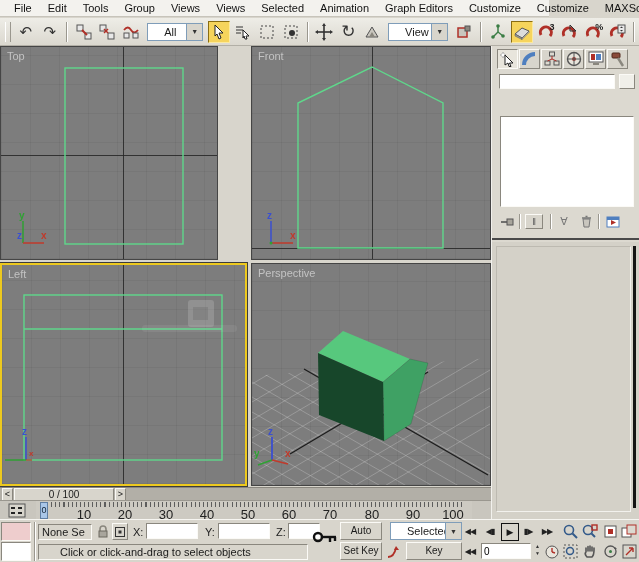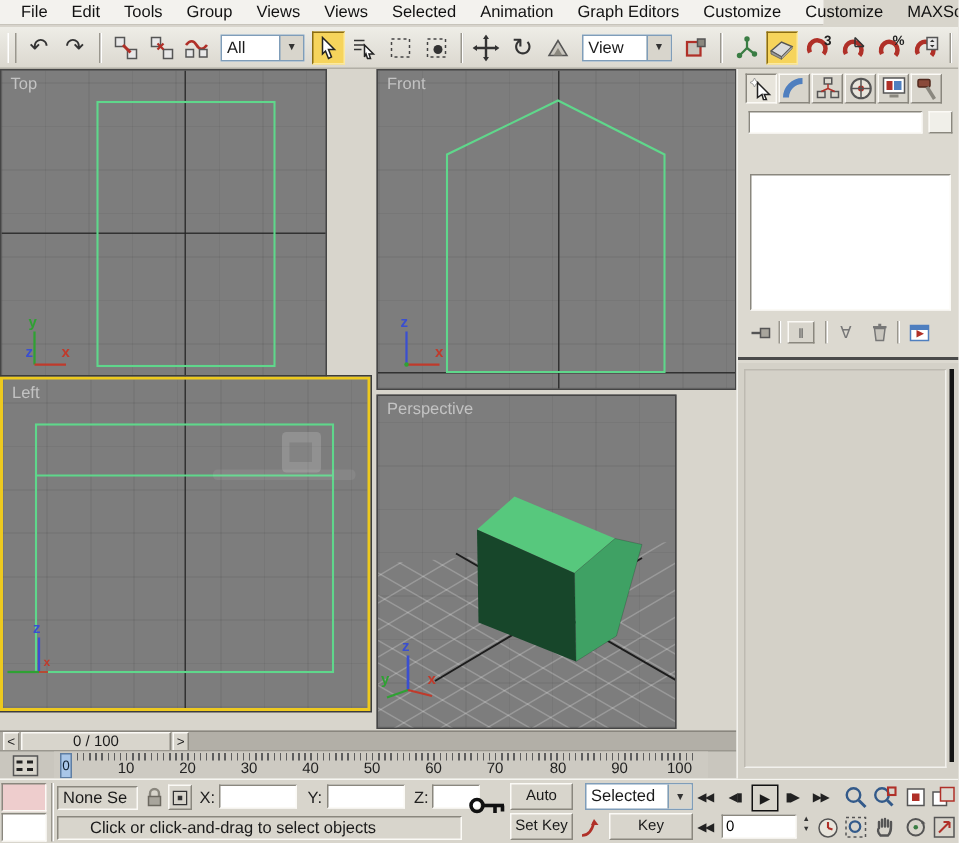--- a/index.html
+++ b/index.html
@@ -13,21 +13,21 @@
 
   
   .toolbar{left:0;top:18px;width:639px;height:28px;background:linear-gradient(#eeede7,#dbd8cf);border-bottom:1px solid #b2afa6;display:flex;align-items:center;box-sizing:border-box;padding-left:2px;}
   .tb-handle{width:4px;height:20px;border-left:1px solid #fff;border-right:1px solid #9a978e;margin:0 3px;}
   .tbi{width:22px;height:22px;display:flex;align-items:center;justify-content:center;margin:0 1px;border:1px solid transparent;box-sizing:border-box;position:relative;}
   .tbi svg{display:block;}
   .tbi.active{background:var(--button-active-yellow,#f6d45c);border-color:#8a6d13 #fbe9a0 #fbe9a0 #8a6d13;}
   .tb-sep{width:1px;height:20px;background:#9a978e;border-right:1px solid #fff;margin:0 4px;}
   .glyph{font-size:15px;line-height:1;color:#333;}
   .combo{height:18px;background:#fff;border:1px solid #7f9db9;display:flex;align-items:center;box-sizing:border-box;margin:0 4px;}
-  .combo .cval{flex:1;padding:0 3px;overflow:hidden;white-space:nowrap;}
+  .combo .cval{flex:1;padding:0 16px;overflow:hidden;white-space:nowrap;}
   .combo .carr{width:15px;height:100%;background:#d8d5cc;border-left:1px solid #7f9db9;display:flex;align-items:center;justify-content:center;font-size:7px;color:#333;}
 
   
   .vp{background:
       repeating-linear-gradient(90deg, rgba(0,0,0,.05) 0 1px, transparent 1px 29px),
       repeating-linear-gradient(0deg, rgba(0,0,0,.05) 0 1px, transparent 1px 29px),
       var(--viewport-bg,#7d7d7d);
       border:1px solid #454545;box-sizing:border-box;overflow:hidden;}
   .vp-label{position:absolute;left:6px;top:3px;color:#c3c3c3;font-size:11px;}
   .ax{position:absolute;background:#252525;opacity:.85;}
@@ -36,21 +36,21 @@
   .tx{color:#c03a2b;} .ty{color:#2fa133;} .tz{color:#3a4fd0;}
   .ghost{position:absolute;background:rgba(255,255,255,.16);border-radius:3px;}
   .ghost-in{position:absolute;left:5px;top:7px;width:15px;height:13px;background:rgba(90,90,90,.25);}
 
   
   .timeslider{left:0;top:487px;width:491px;height:13px;background:#b2afa7;border-top:1px solid #89867e;box-sizing:border-box;}
   .ts-btn{position:absolute;top:0;height:13px;background:#d8d5cc;border:1px solid;border-color:#fbfaf6 #8a877e #8a877e #fbfaf6;box-sizing:border-box;text-align:center;font-size:9px;line-height:11px;}
   .trackbar{left:0;top:500px;width:491px;height:19px;background:#c9c6be;border-top:1px solid #9a978f;box-sizing:border-box;}
   .ruler{position:absolute;left:36px;top:0;width:436px;height:19px;background:#cdcac2;}
   .ticks{position:absolute;left:7px;top:1px;width:420px;height:5px;background:repeating-linear-gradient(90deg,#5d5d5d 0 1px,transparent 1px 4.1px);}
-  .rlabel{position:absolute;top:6px;width:20px;text-align:center;font-size:10px;color:#222;}
+  .rlabel{position:absolute;top:6px;width:20px;text-align:center;font-size:13px;color:#222;}
   .marker{position:absolute;left:40px;top:1px;width:8px;height:17px;background:var(--marker-blue,#a9c6e8);border:1px solid #5f7ea3;box-sizing:border-box;font-size:9px;text-align:center;line-height:15px;color:#123;}
 
   
   .statusbar{left:0;top:519px;width:639px;height:43px;background:var(--chrome,#d8d5cc);border-top:1px solid #f6f5f1;box-sizing:border-box;}
   .sunken{border:1px solid;border-color:#8a877e #fbfaf6 #fbfaf6 #8a877e;background:#fff;box-sizing:border-box;}
   .raised{border:1px solid;border-color:#fbfaf6 #8a877e #8a877e #fbfaf6;background:#d8d5cc;box-sizing:border-box;}
   .sb-btn{position:absolute;height:18px;text-align:center;font-size:10px;line-height:16px;cursor:default;}
   .sb-ico{position:absolute;width:16px;height:16px;display:flex;align-items:center;justify-content:center;}
   .coordlabel{position:absolute;top:6px;font-size:11px;color:#222;}
   .coordinput{position:absolute;top:3px;height:16px;border:1px solid;border-color:#8a877e #fbfaf6 #fbfaf6 #8a877e;background:#fff;box-sizing:border-box;font-size:10px;padding:0 2px;width:52px;}
@@ -249,21 +249,21 @@
       <svg class="abs" style="left:0;top:0;" width="60" height="214">
           <line x1="19" y1="196" x2="19" y2="174" stroke="#3a4fd0" stroke-width="1.5"></line>
           <line x1="19" y1="196" x2="41" y2="196" stroke="#c03a2b" stroke-width="1.5"></line>
           <circle cx="19" cy="196" r="1.5" fill="#2fa133"></circle>
         </svg>
       <span class="tz" style="left:15px;top:163px;">z</span>
       <span class="tx" style="left:38px;top:183px;">x</span>
     </div>
   </div>
 
-  <div class="abs vp" style="left:0;top:251px;width:247px;height:223px;border:2px solid var(--active-border-yellow,#edc91e);outline:1px solid #3c3c3c;">
+  <div class="abs vp" style="left:0;top:263px;width:247px;height:223px;border:2px solid var(--active-border-yellow,#edc91e);outline:1px solid #3c3c3c;">
     <span class="vp-label">Left</span>
     <div class="ax" style="left:121px;top:0;width:1px;height:219px;"></div>
     <svg class="abs" style="left:0;top:0;" width="243" height="219">
       <rect x="22" y="30" width="198" height="165" fill="none" stroke="var(--wireframe-green,#5fd78b)" stroke-width="1.4"></rect>
       <line x1="22" y1="64" x2="220" y2="64" stroke="var(--wireframe-green,#5fd78b)" stroke-width="1.4"></line>
     </svg>
     <div class="ghost" style="left:186px;top:35px;width:26px;height:27px;">
         <div class="ghost-in"></div>
       </div>
     <div class="ghost" style="left:140px;top:60px;width:95px;height:7px;background:rgba(255,255,255,.07);"></div>
@@ -271,21 +271,21 @@
       <svg class="abs" style="left:0;top:0;" width="60" height="219">
           <line x1="24" y1="195" x2="24" y2="172" stroke="#3a4fd0" stroke-width="1.5"></line>
           <line x1="24" y1="195" x2="3" y2="195" stroke="#2fa133" stroke-width="1.5"></line>
           <line x1="24" y1="195" x2="30" y2="195" stroke="#c03a2b" stroke-width="1.2"></line>
         </svg>
       <span class="tz" style="left:20px;top:161px;">z</span>
       <span class="tx" style="left:27px;top:184px;font-size:8px;">x</span>
     </div>
   </div>
 
-  <div class="abs vp" style="left:251px;top:263px;width:200px;height:223px;">
+  <div class="abs vp" style="left:251px;top:263px;width:240px;height:223px;">
     <span class="vp-label">Perspective</span>
     <svg class="abs" style="left:0;top:0;" width="240" height="223">
       <defs>
           <clipPath id="gclip">
             <polygon points="0,112 238,94 238,222 0,222"></polygon>
           </clipPath>
         </defs>
       <g clip-path="url(#gclip)" stroke="rgba(255,255,255,0.22)" stroke-width="1">
         <line x1="0" y1="58" x2="238" y2="195"></line>
           <line x1="0" y1="73" x2="238" y2="210"></line>

